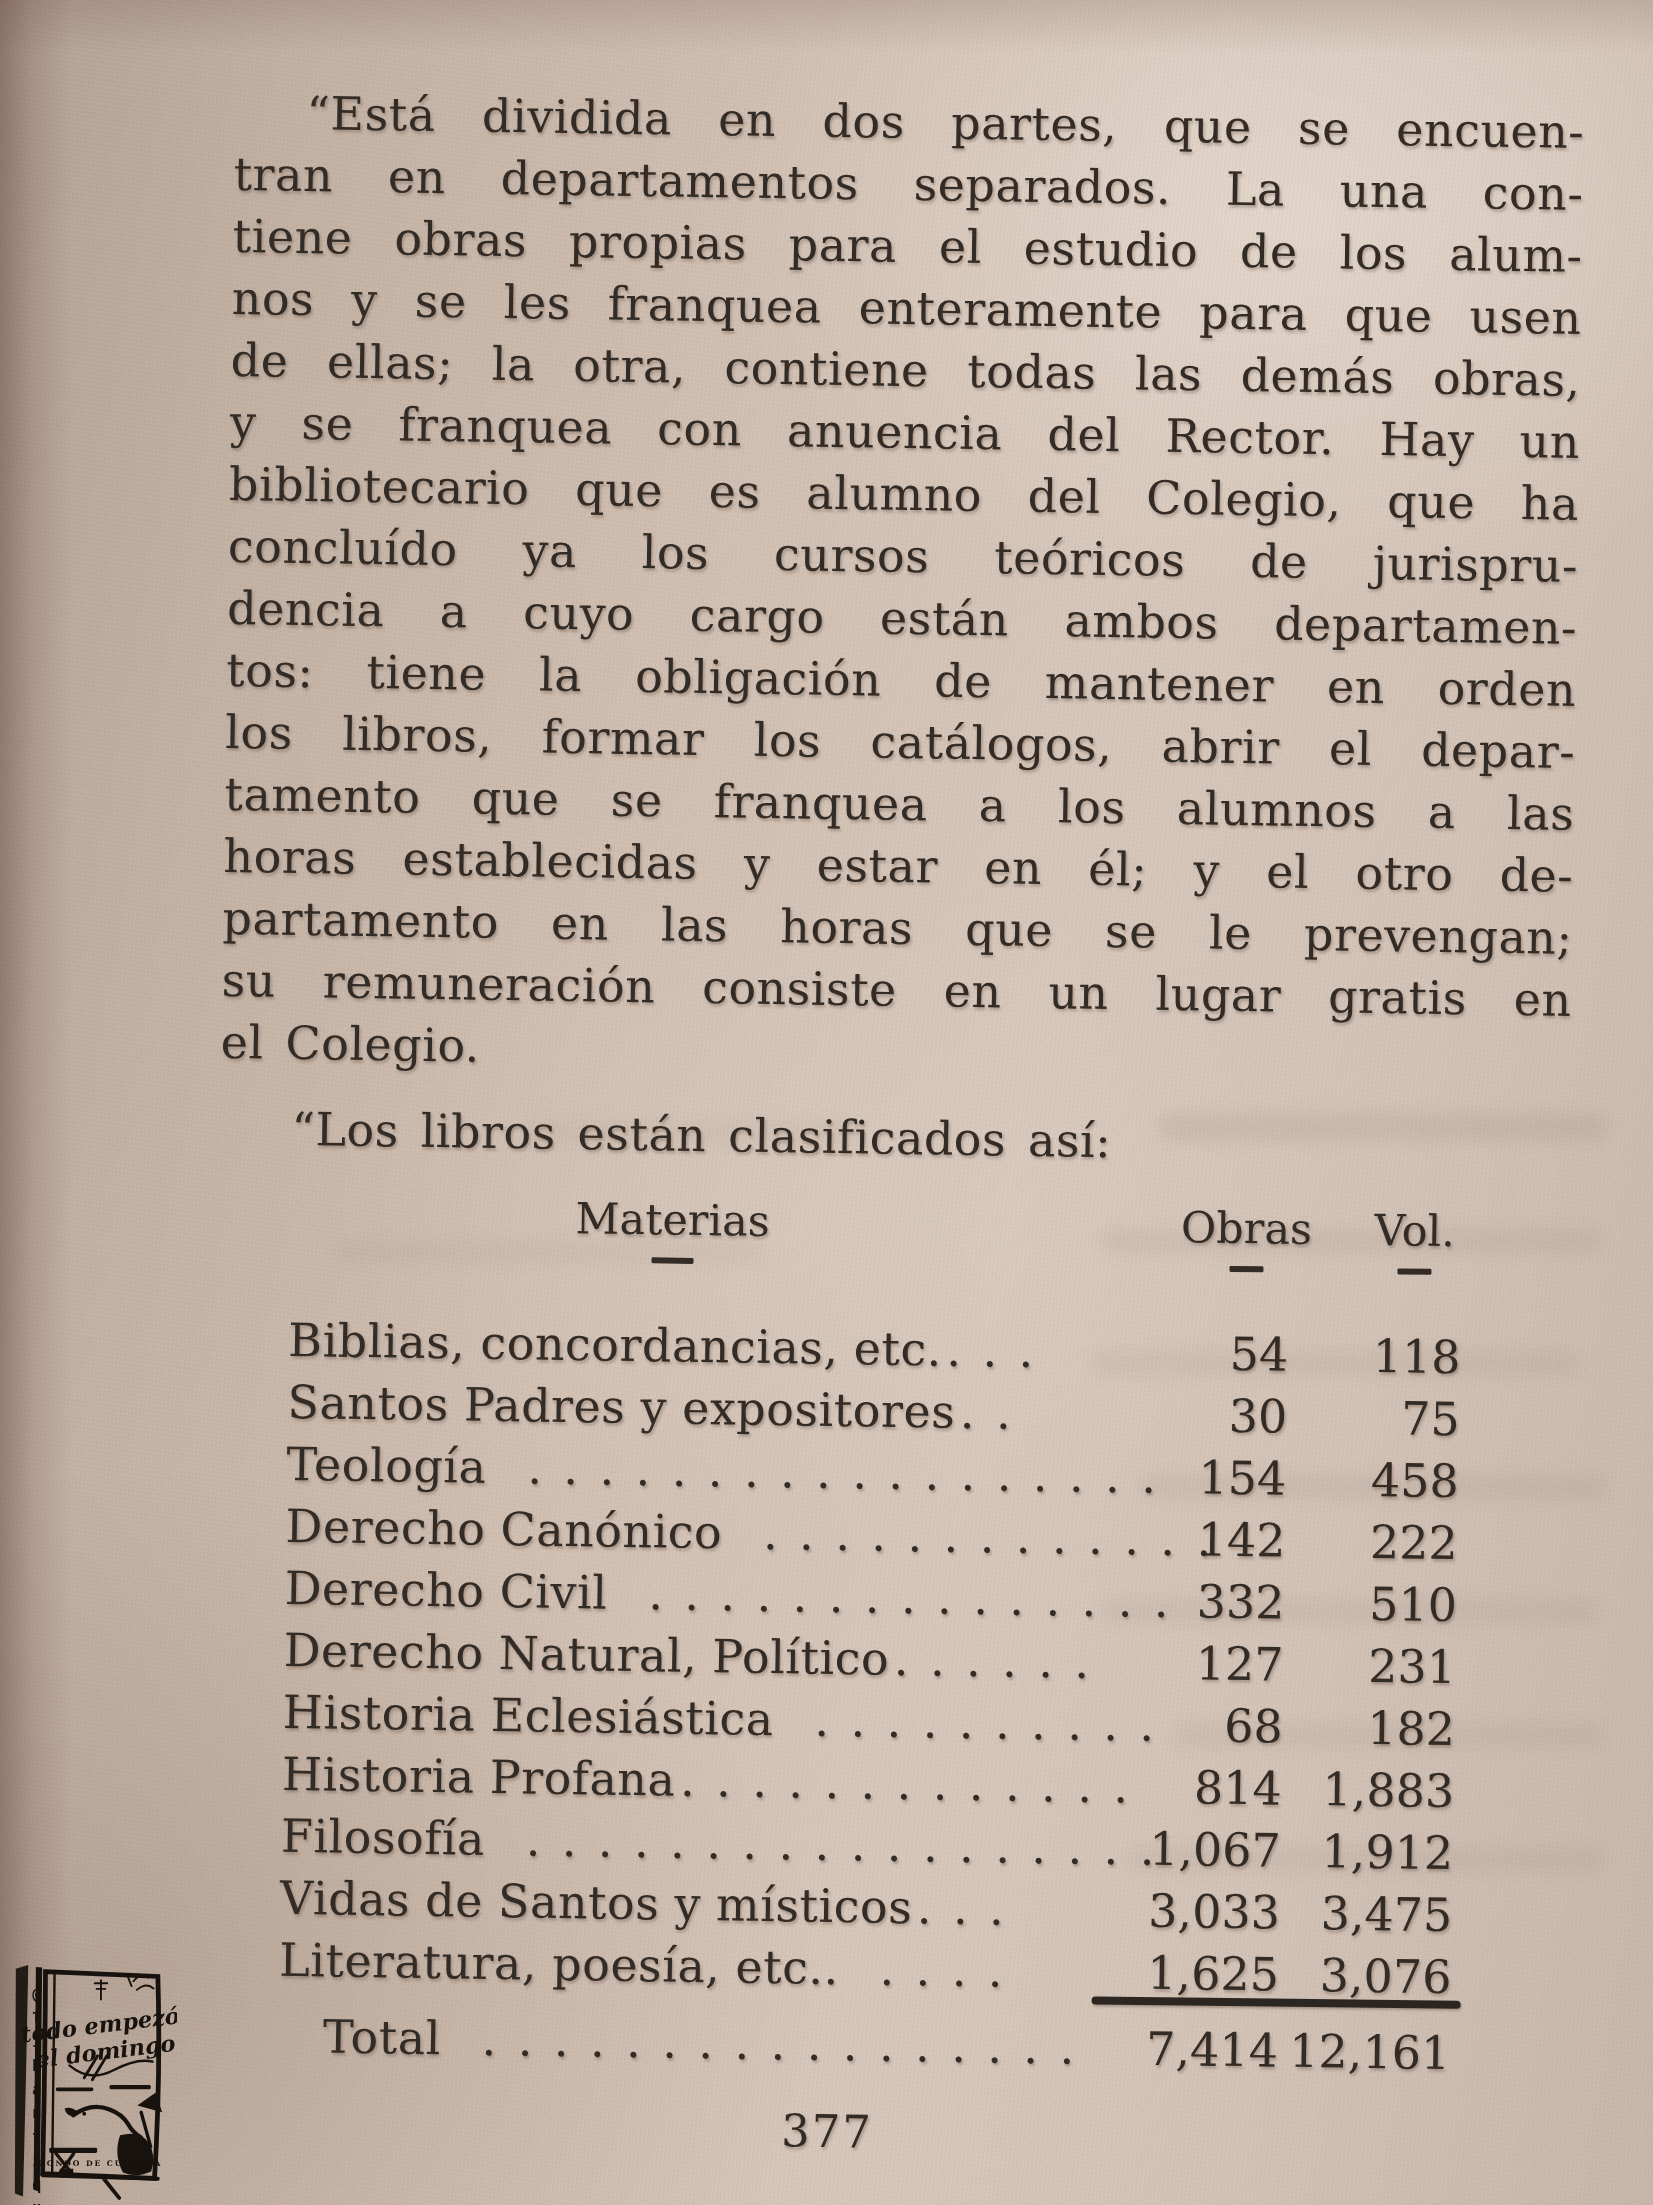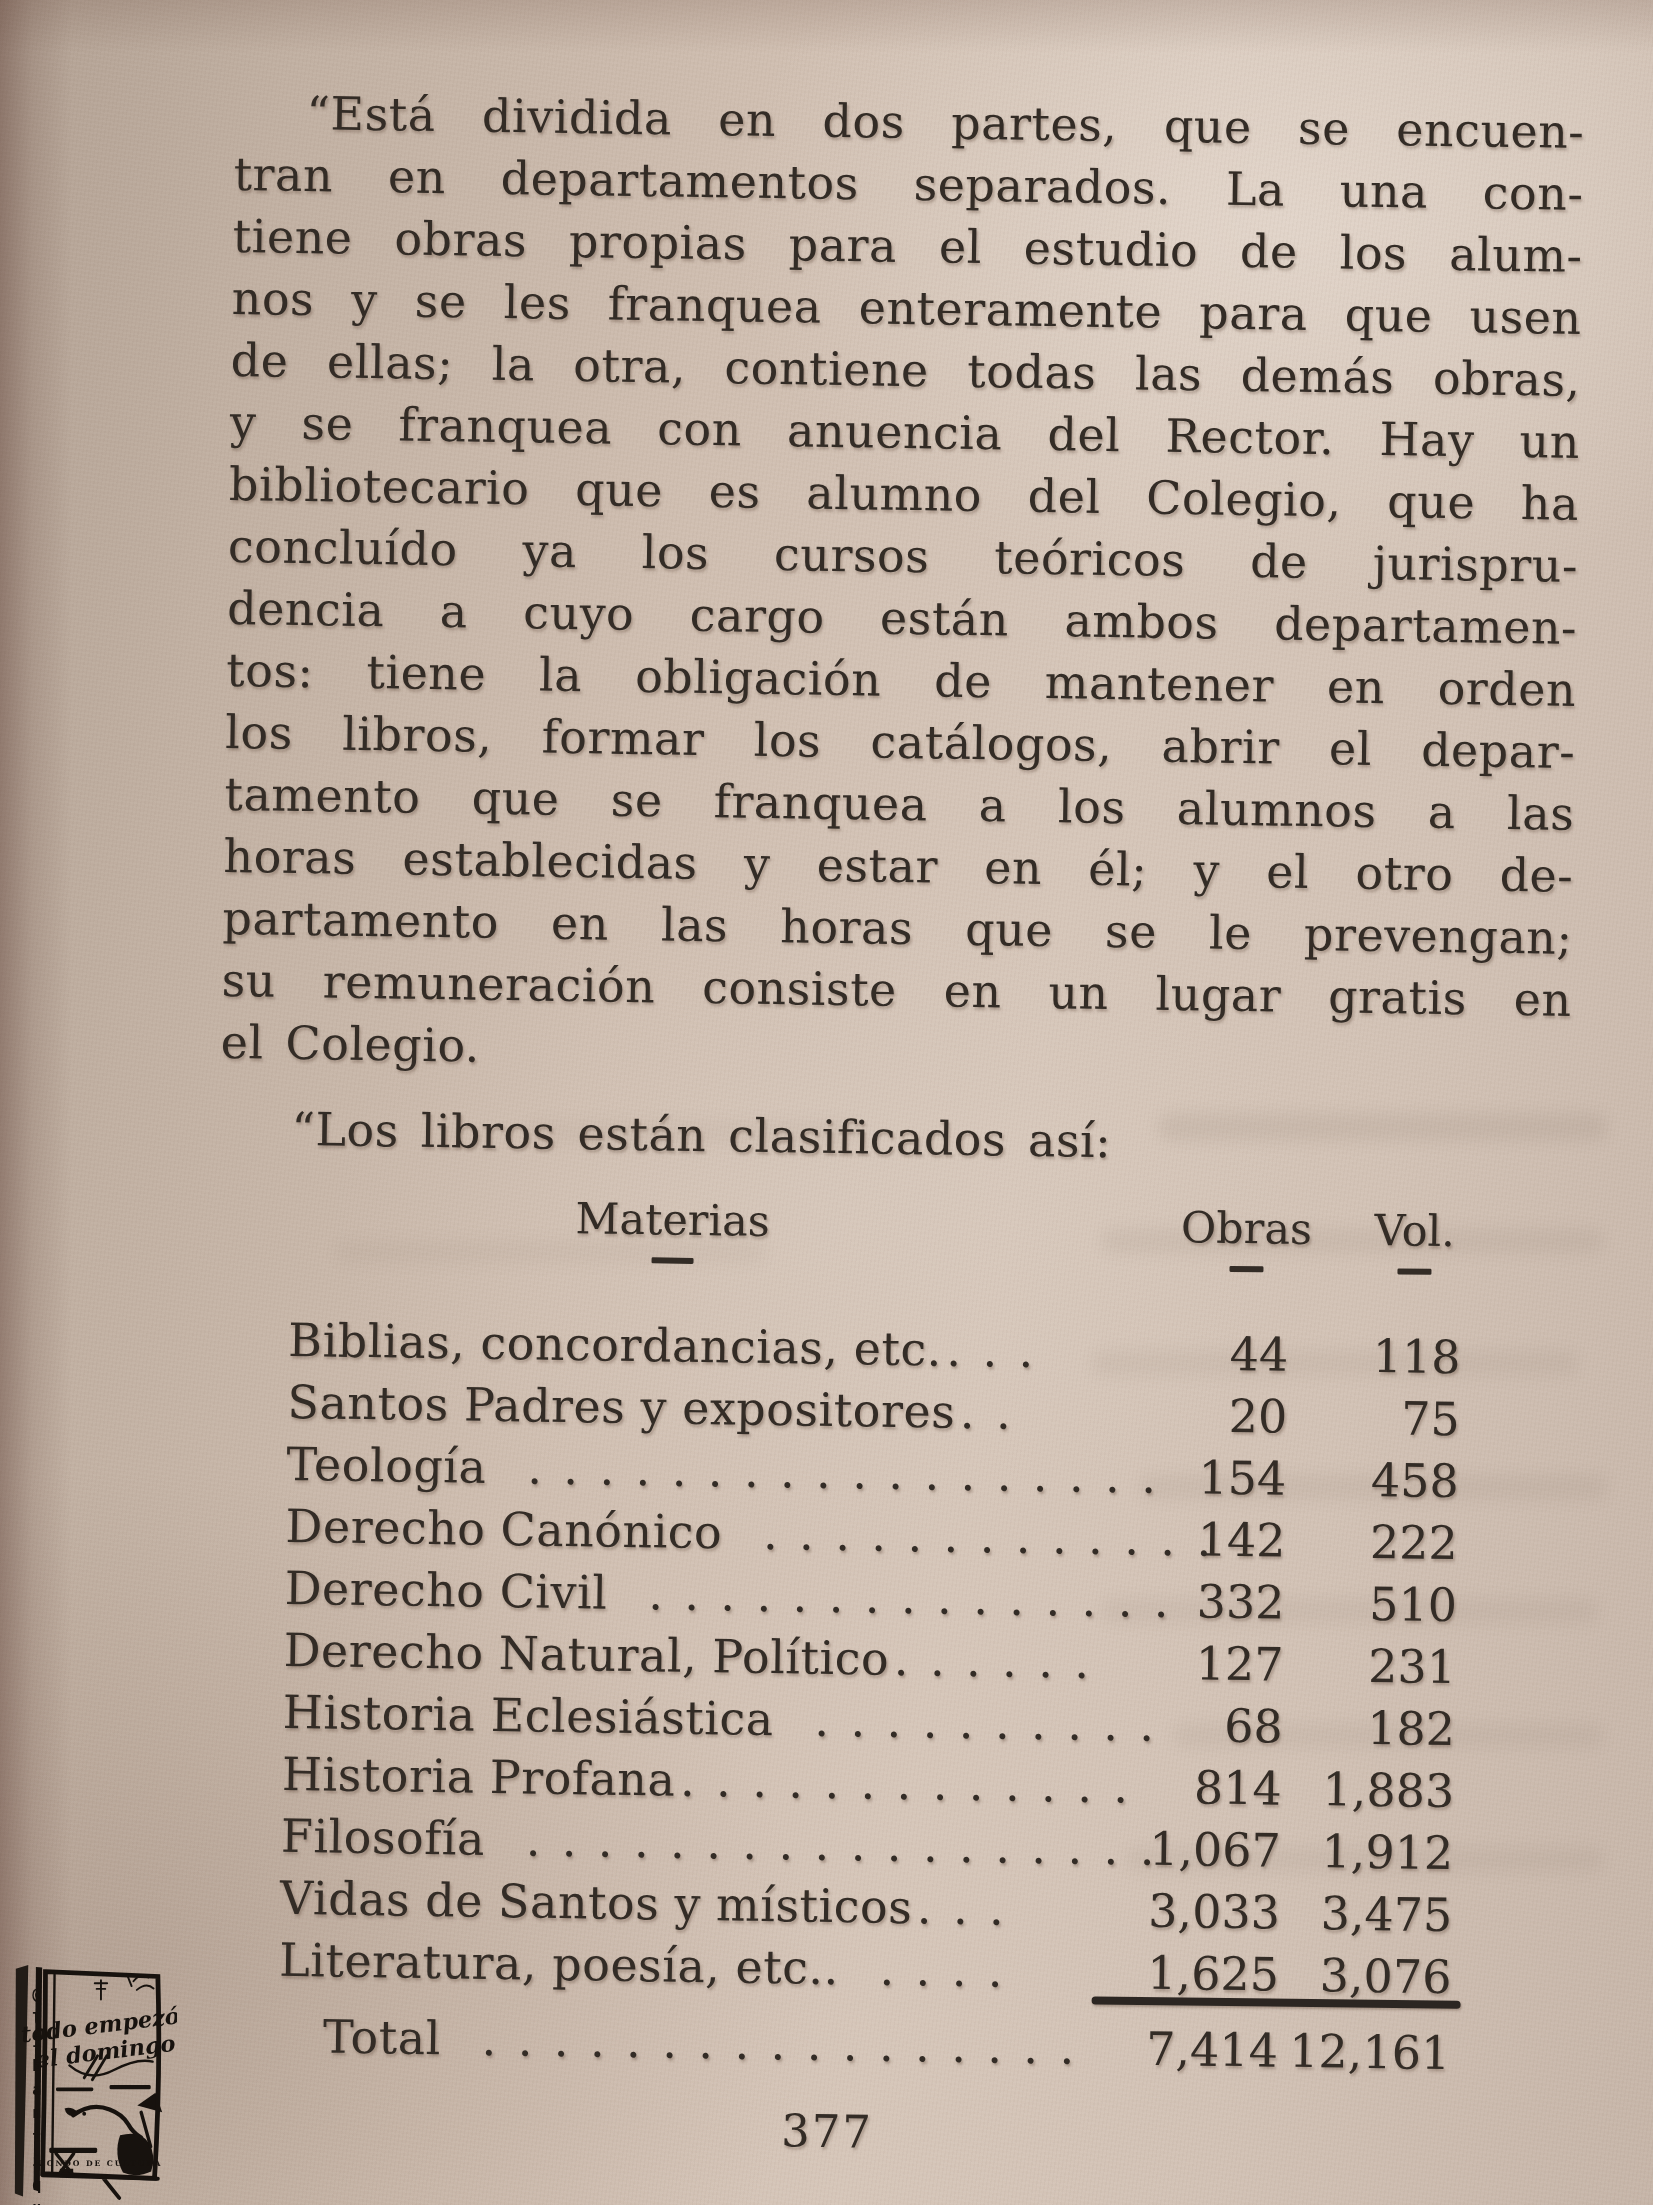--- a/index.html
+++ b/index.html
@@ -150,27 +150,27 @@
       </div>
       <div class="th th-vol">
         <span>Vol.</span>
         <i class="dash small"></i>
       </div>
     </div>
 
     <div class="rows">
   <div class="trow">
     <span class="label"><span>Biblias, concordancias, etc.</span><span class="lead">...</span></span>
-    <span class="num num-obras">44</span>
+    <span class="num num-obras">54</span>
     <span class="num num-vol">118</span>
   </div>
 
   <div class="trow">
     <span class="label"><span>Santos Padres y expositores</span><span class="lead">..</span></span>
-    <span class="num num-obras">20</span>
+    <span class="num num-obras">30</span>
     <span class="num num-vol">75</span>
   </div>
 
   <div class="trow">
     <span class="label"><span>Teología</span><span class="lead"> ..................</span></span>
     <span class="num num-obras">154</span>
     <span class="num num-vol">458</span>
   </div>
 
   <div class="trow">

